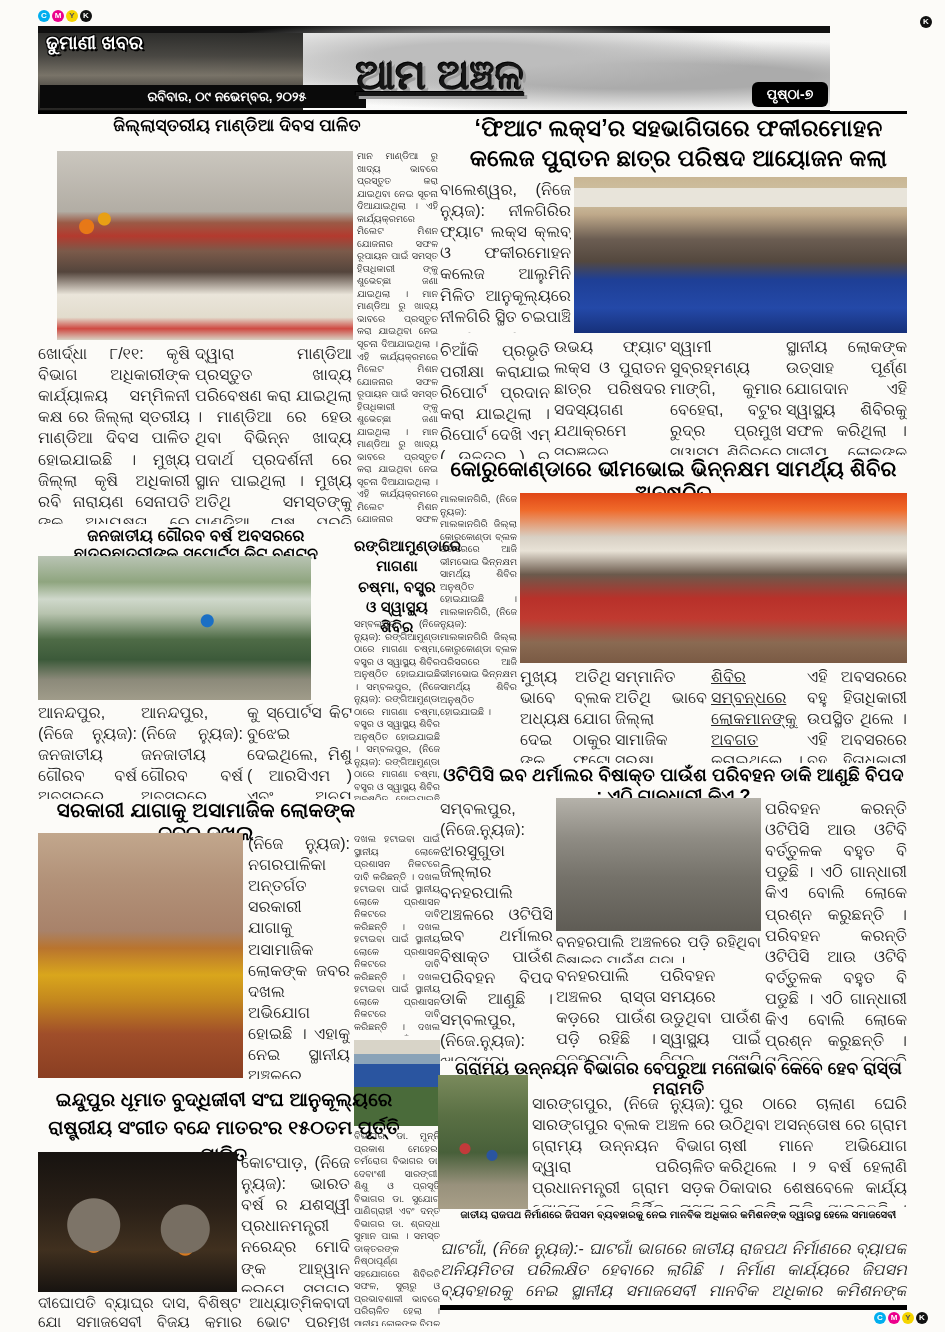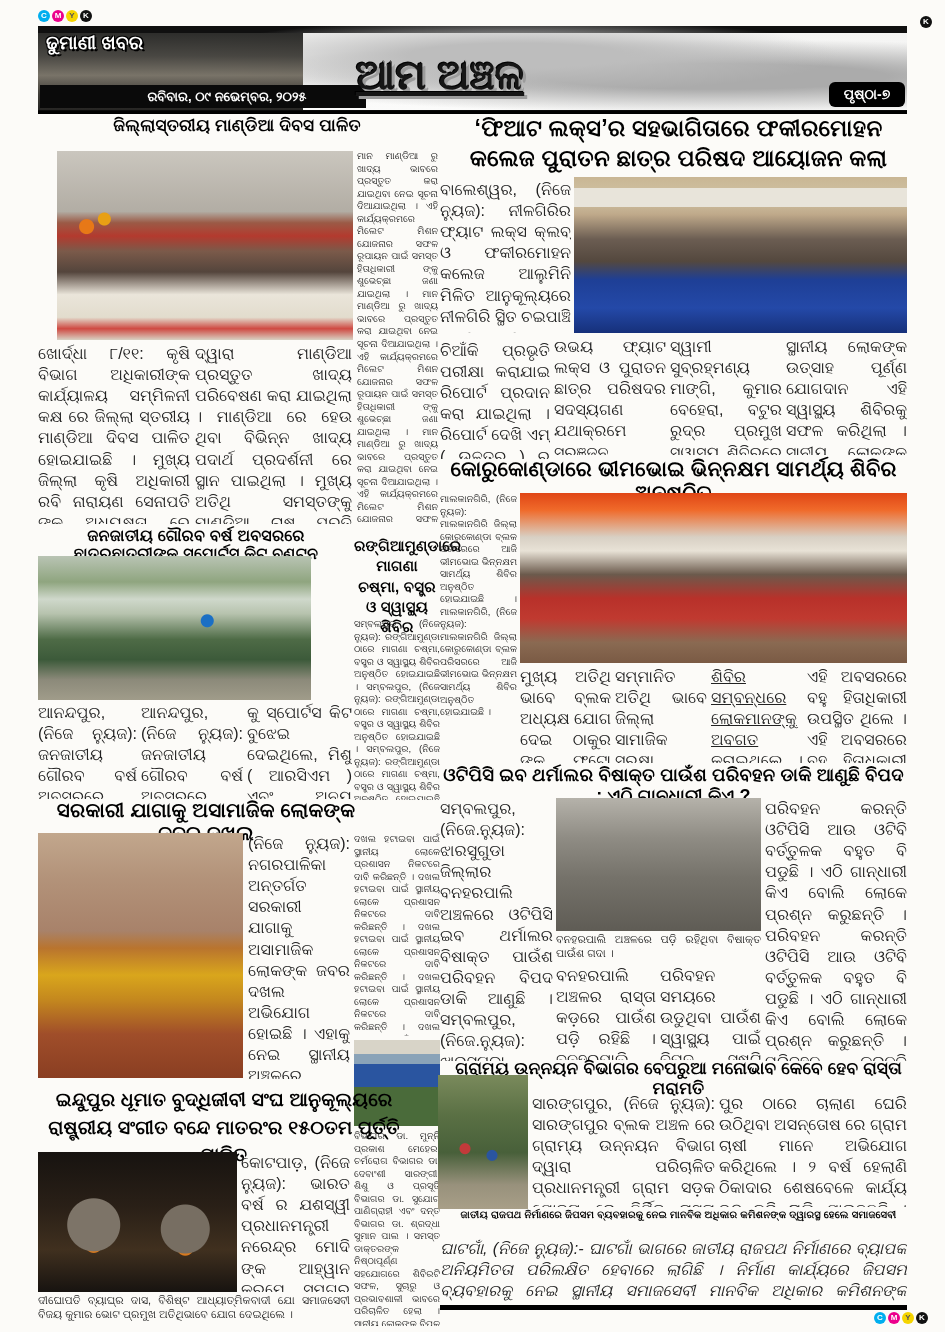--- a/index.html
+++ b/index.html
@@ -3,21 +3,21 @@
 <meta charset="utf-8">
 <style>
   html,body{margin:0;padding:0;background:#e8e6e0;}
   .page{position:relative;width:945px;height:1332px;margin:0 auto;background:#fcfbf8;
         font-family:"Liberation Sans",sans-serif;color:#1b1b1b;overflow:hidden;}
   .abs{position:absolute;}
   .hl{font-weight:800;color:#000;text-align:center;line-height:1.15;
       font-family:"Liberation Sans",sans-serif;letter-spacing:.2px;}
   .body-txt{font-size:16px;line-height:1.32;text-align:justify;overflow:hidden;
             color:#222;word-break:break-word;}
-  .cap{font-size:11px;line-height:1.25;color:#222;overflow:hidden;text-align:justify;}
+  .cap{font-size:15px;line-height:1.25;color:#222;overflow:hidden;text-align:justify;}
   .photo{background:#9a9a92;overflow:hidden;}
   .mark{display:inline-block;width:12px;height:12px;border-radius:50%;
         font-size:8px;font-weight:700;color:#fff;text-align:center;line-height:12px;margin-right:2px;}
   .rule{background:#000;}
   .datebox{background:#0a0a0a;color:#fff;font-weight:700;text-align:center;}
   .masthead-band{background:
      radial-gradient(ellipse at 55% 35%,#bdbdbd 0 16%,rgba(200,200,200,0) 48%),
      radial-gradient(ellipse at 78% 60%,#ababab 0 18%,rgba(190,190,190,0) 52%),
      linear-gradient(180deg,#101010 0,#101010 7px,#f4f4f3 7px,#fbfbfa 100%);
      border-bottom:2px solid #0a0a0a;}
@@ -37,21 +37,21 @@
   <div class="abs" style="left:38px;top:4px;">
     <span class="mark" style="background:#00aeef">C</span><span class="mark" style="background:#ec008c">M</span><span class="mark" style="background:#f5d400;color:#555">Y</span><span class="mark" style="background:#111">K</span>
   </div>
   <div class="abs" style="left:920px;top:10px;">
     <span class="mark" style="background:#111">K</span>
   </div>
   <div class="abs" style="left:874px;top:1306px;">
     <span class="mark" style="background:#00aeef">C</span><span class="mark" style="background:#ec008c">M</span><span class="mark" style="background:#f5d400;color:#555">Y</span><span class="mark" style="background:#111">K</span>
   </div>
 
-  <div class="abs masthead-band" style="left:38px;top:26px;width:869px;height:84px;">
+  <div class="abs masthead-band" style="left:38px;top:26px;width:792px;height:84px;">
     <div class="abs hut" style="left:0;top:7px;width:265px;height:77px;"></div>
     <div class="abs edition" style="left:8px;top:6px;font-size:19px;">ଢୁମାଣୀ ଖବର</div>
     <div class="abs datebox" style="left:2px;top:59px;width:278px;height:23px;font-size:13px;line-height:23px;padding-left:48px;">ରବିବାର, ୦୯ ନଭେମ୍ବର, ୨୦୨୫</div>
     <div class="abs bigtitle" style="left:272px;top:26px;width:260px;font-size:41px;text-align:center;text-decoration:underline;">ଆମ ଅଞ୍ଚଳ</div>
     <div class="abs pagebox" style="right:2px;top:56px;width:76px;height:25px;font-size:14px;line-height:25px;">ପୃଷ୍ଠା-୭</div>
   </div>
   <div class="abs rule" style="left:38px;top:111px;width:869px;height:3px;"></div>
 
   <div class="abs hl" style="left:38px;top:116px;width:398px;font-size:17px;">ଜିଲ୍ଲାସ୍ତରୀୟ ମାଣ୍ଡିଆ ଦିବସ ପାଳିତ</div>
   <div class="abs photo" style="left:57px;top:151px;width:296px;height:189px;background:

